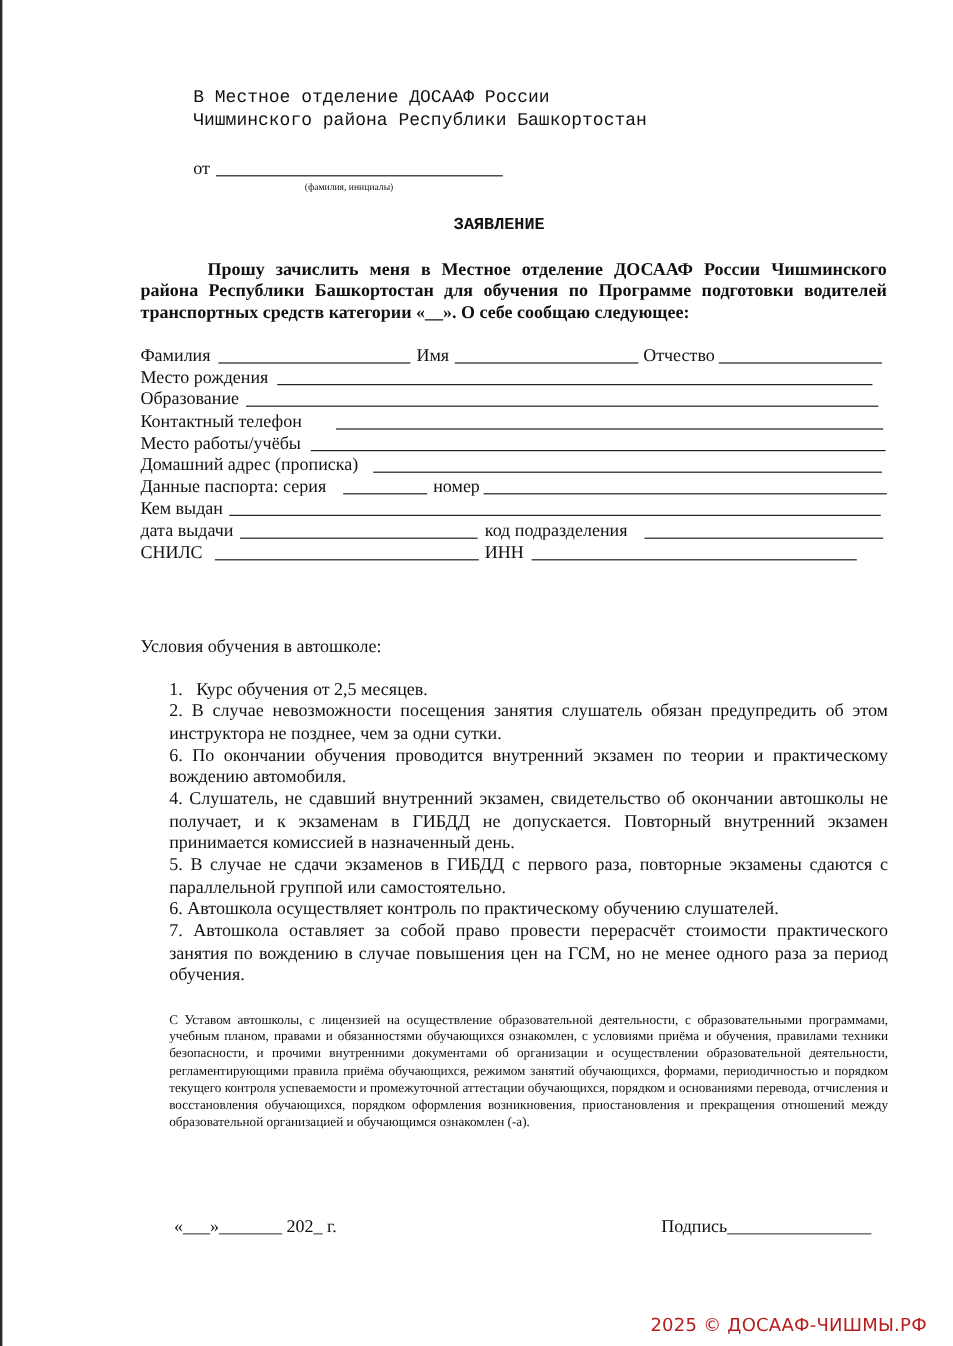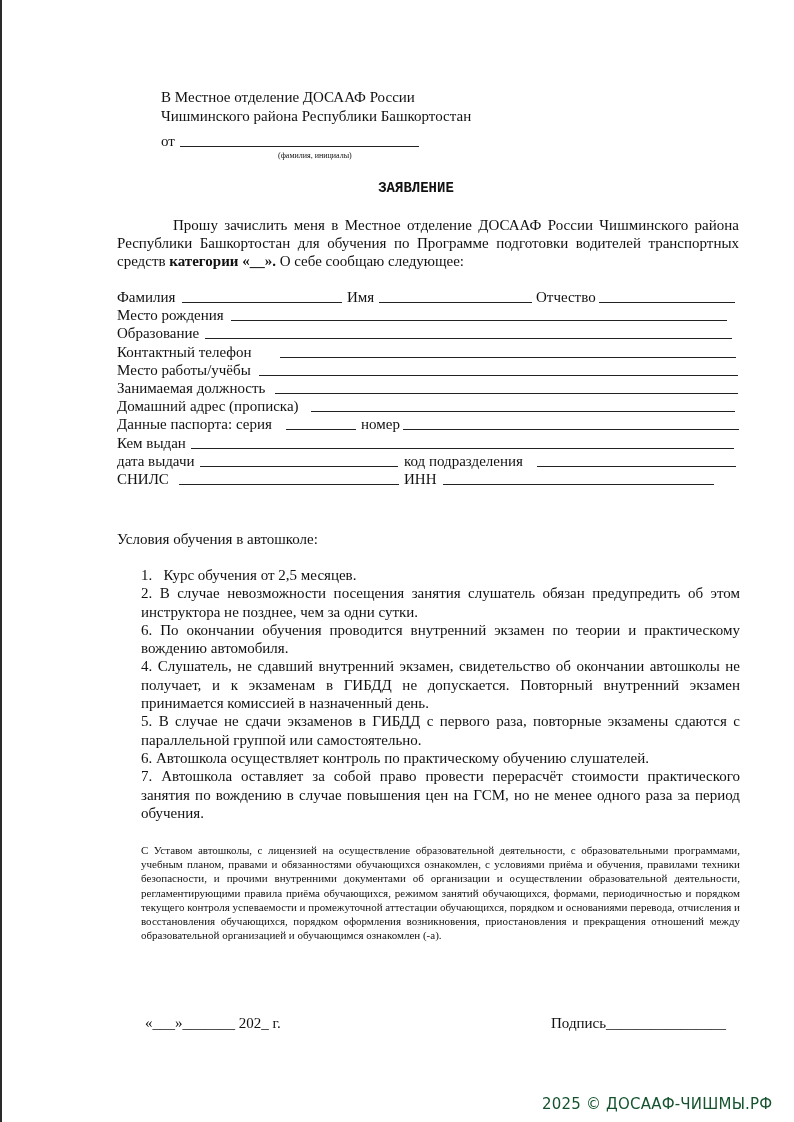--- a/index.html
+++ b/index.html
@@ -2,40 +2,40 @@
 <html><head>
   <meta charset="utf-8">
   <style>
     html, body { margin: 0; padding: 0; }
     body {
       width: 794px; height: 1122px; background: #ffffff; position: relative; overflow: hidden;
       font-family: "Liberation Serif", serif; color: #111;
       border-left: 2px solid #2a2a2a; box-sizing: border-box;
     }
     .abs { position: absolute; }
-    .addr { left: 159px; top: 88px; }
+    .addr { left: 159px; top: 72px; font-family: Liberation Mono, monospace; }
     .addr div { font-size: 15px; line-height: 19px; height: 19px; }
     .from { left: 159px; top: 133px; font-size: 15px; }
     .from .line { position: absolute; left: 19px; top: 13px; width: 239px; border-bottom: 1px solid #222; }
-    .from-hint { left: 276px; top: 151px; font-size: 8px; text-align: center; }
+    .from-hint { left: 252px; top: 151px; font-size: 8px; text-align: center; }
     .title { left: 0; width: 794px; top: 180px; text-align: center; font-weight: bold; font-size: 14px; }
     .title span { margin-left: 34px; font-family: Liberation Mono, monospace; }
-    .intro { left: 115px; top: 216px; width: 622px; font-size: 15px; line-height: 18px; text-align: justify; text-align-last: left; }
+    .intro { left: 115px; top: 216px; width: 622px; font-size: 15px; line-height: 18px; text-align: justify; text-align-last: left; font-weight: bold; }
     .intro .indent { display: inline-block; width: 56px; }
     .form { left: 115px; top: 288px; width: 625px; }
     .row { position: relative; height: 18.2px; font-size: 15px; line-height: 18px; white-space: nowrap; }
     .row span { position: absolute; top: 0; }
     .row .ln { position: absolute; top: 14px; height: 0; border-bottom: 1px solid #222; }
     .cond-title { left: 115px; top: 531px; font-size: 15px; }
     .list { left: 139px; top: 566px; width: 599px; }
     .list .item { font-size: 15px; line-height: 18.3px; text-align: justify; text-align-last: left; }
     .ack { left: 139px; top: 843px; width: 599px; font-size: 11px; line-height: 14.2px; text-align: justify; text-align-last: left; }
     .date { left: 143px; top: 1015px; font-size: 15px; }
     .sign { left: 549px; top: 1015px; font-size: 15px; }
-    .footer { left: 540px; top: 1095px; font-family: "DejaVu Sans", sans-serif; font-size: 15px; color: #14532d; letter-spacing: 0.2px; }
+    .footer { left: 540px; top: 1095px; font-family: "DejaVu Sans", sans-serif; font-size: 15px; color: #b91c1c; letter-spacing: 0.2px; }
   </style>
 </head>
 <body>
 
 <div class="abs addr">
   <div>В Местное отделение ДОСААФ России</div>
   <div>Чишминского района Республики Башкортостан</div>
 </div>
 
 <div class="abs from">
@@ -65,24 +65,20 @@
     <span style="left:0">Образование</span>
     <div class="ln" style="left:88px;width:527px"></div>
   </div>
   <div class="row">
     <span style="left:0">Контактный телефон</span>
     <div class="ln" style="left:163px;width:456px"></div>
   </div>
   <div class="row">
     <span style="left:0">Место работы/учёбы</span>
     <div class="ln" style="left:142px;width:479px"></div>
-  </div>
-  <div class="row">
-    <span style="left:0">Занимаемая должность</span>
-    <div class="ln" style="left:158px;width:463px"></div>
   </div>
   <div class="row">
     <span style="left:0">Домашний адрес (прописка)</span>
     <div class="ln" style="left:194px;width:424px"></div>
   </div>
   <div class="row">
     <span style="left:0">Данные паспорта: серия</span>
     <div class="ln" style="left:169px;width:70px"></div>
     <span style="left:244px">номер</span>
     <div class="ln" style="left:286px;width:336px"></div>

